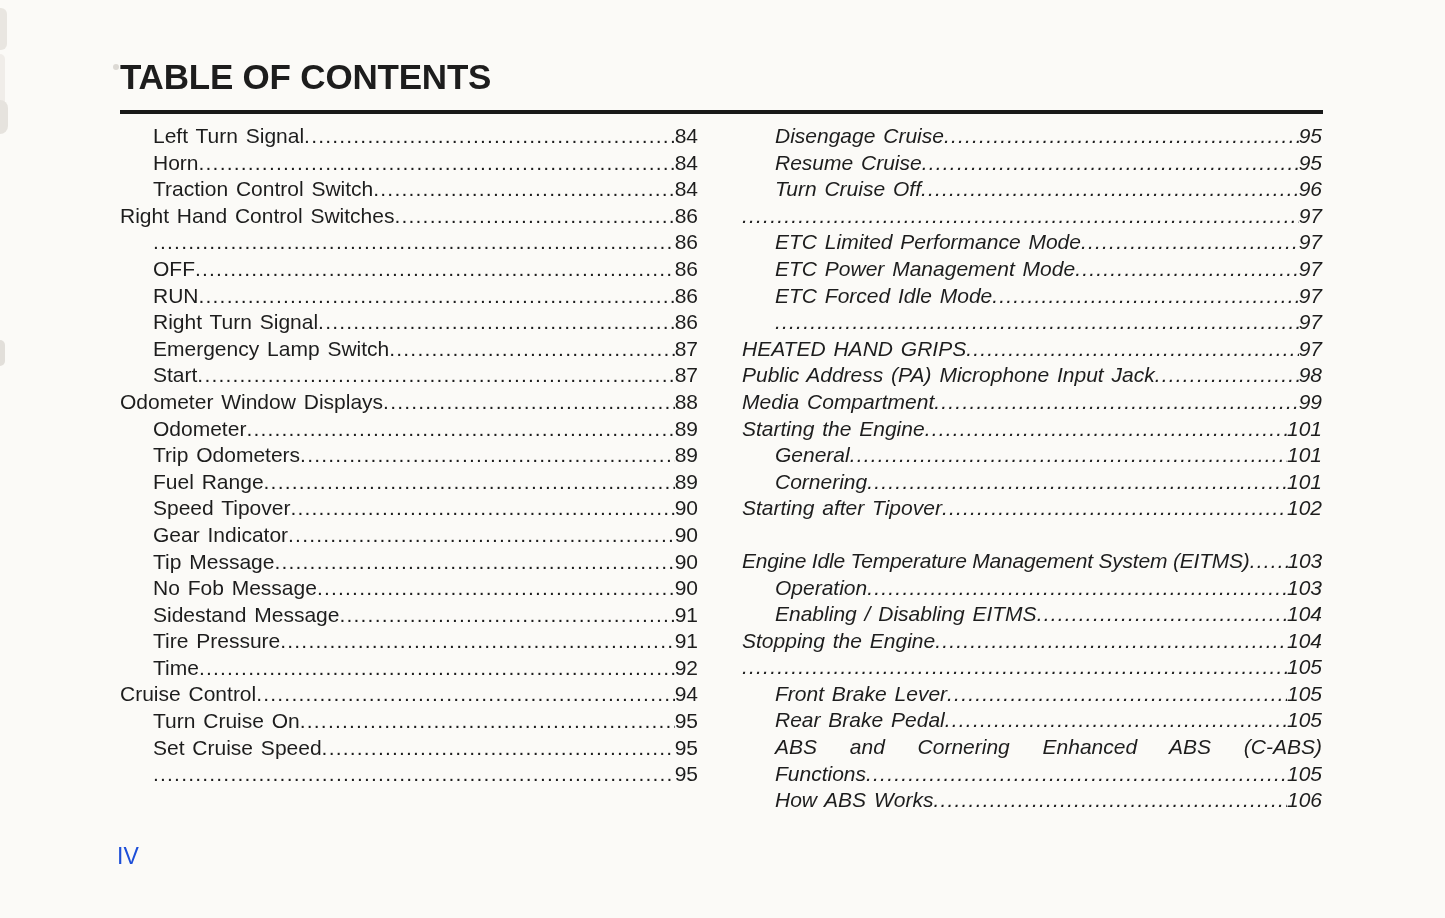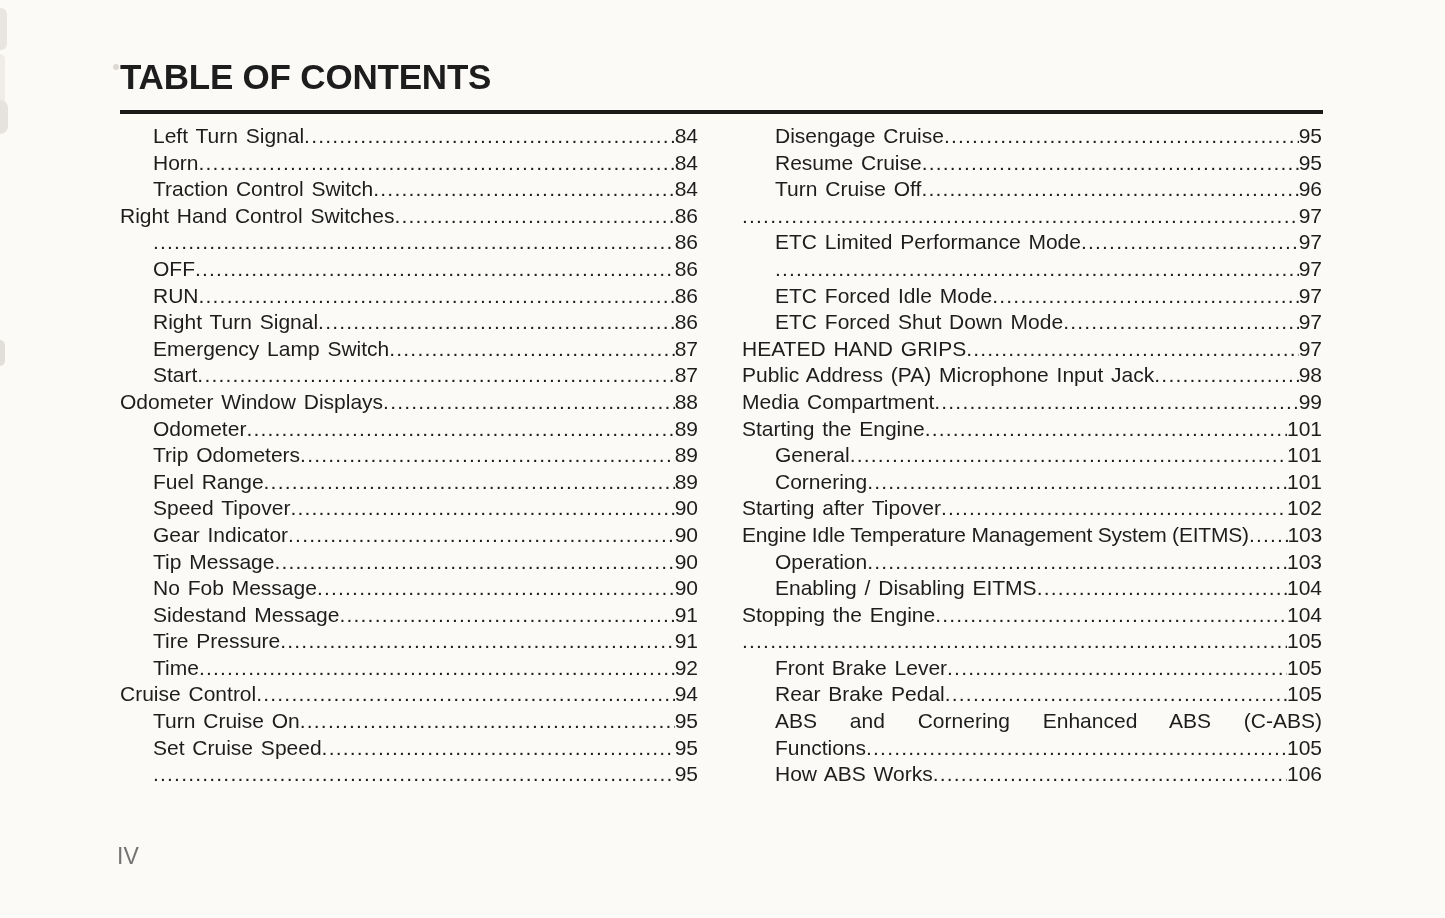--- a/index.html
+++ b/index.html
@@ -43,54 +43,54 @@
     width: 1203px;
     height: 4px;
     background: #191919;
     box-shadow: 0 -3px 2px -2px rgba(70,70,70,0.35);
   }
   .col {
     position: absolute;
     top: 123px;
   }
   #col-left  { left: 120px; width: 578px; }
-  #col-right { left: 742px; width: 580px; }
+  #col-right { left: 742px; width: 580px; font-style: italic; }
 
   .row {
     display: flex;
     align-items: baseline;
     height: 26.6px;
     font-size: 21px;
     line-height: 26.6px;
     word-spacing: 2px;
     white-space: nowrap;
   }
   .row.ind { padding-left: 33px; }
   .row .label { flex: 0 0 auto; }
   .row .dots {
     flex: 1 1 0;
     min-width: 0;
     overflow: hidden;
     letter-spacing: 1.2px;
   }
   .row .pg { flex: 0 0 auto; }
-  .row.tight { word-spacing: 0; letter-spacing: -0.2px; }
+  .row.tight { word-spacing: 0; letter-spacing: -0.2px; margin-top: 26px; }
   .row.justify .label {
     flex: 1 1 auto;
     white-space: normal;
     text-align: justify;
     text-align-last: justify;
   }
   .folio {
     position: absolute;
     left: 117px;
     top: 843px;
     font-size: 23px;
     line-height: 26px;
-    color: #737373;
+    color: #1d4ed8;
   }
 </style>
 </head>
 <body>
 
 <div class="page">
   <span class="artifact a1"></span>
   <span class="artifact a2"></span>
   <span class="artifact a3"></span>
   <span class="artifact a4"></span>
@@ -243,30 +243,30 @@
       <div class="row">
         <span class="dots">................................................................................................................................................................</span>
         <span class="pg">97</span>
       </div>
       <div class="row ind">
         <span class="label">ETC Limited Performance Mode</span>
         <span class="dots">................................................................................................................................................................</span>
         <span class="pg">97</span>
       </div>
       <div class="row ind">
+        <span class="label">ETC Power Management Mode</span>
         <span class="dots">................................................................................................................................................................</span>
         <span class="pg">97</span>
       </div>
       <div class="row ind">
         <span class="label">ETC Forced Idle Mode</span>
         <span class="dots">................................................................................................................................................................</span>
         <span class="pg">97</span>
       </div>
       <div class="row ind">
-        <span class="label">ETC Forced Shut Down Mode</span>
         <span class="dots">................................................................................................................................................................</span>
         <span class="pg">97</span>
       </div>
       <div class="row">
         <span class="label">HEATED HAND GRIPS</span>
         <span class="dots">................................................................................................................................................................</span>
         <span class="pg">97</span>
       </div>
       <div class="row">
         <span class="label">Public Address (PA) Microphone Input Jack</span>

